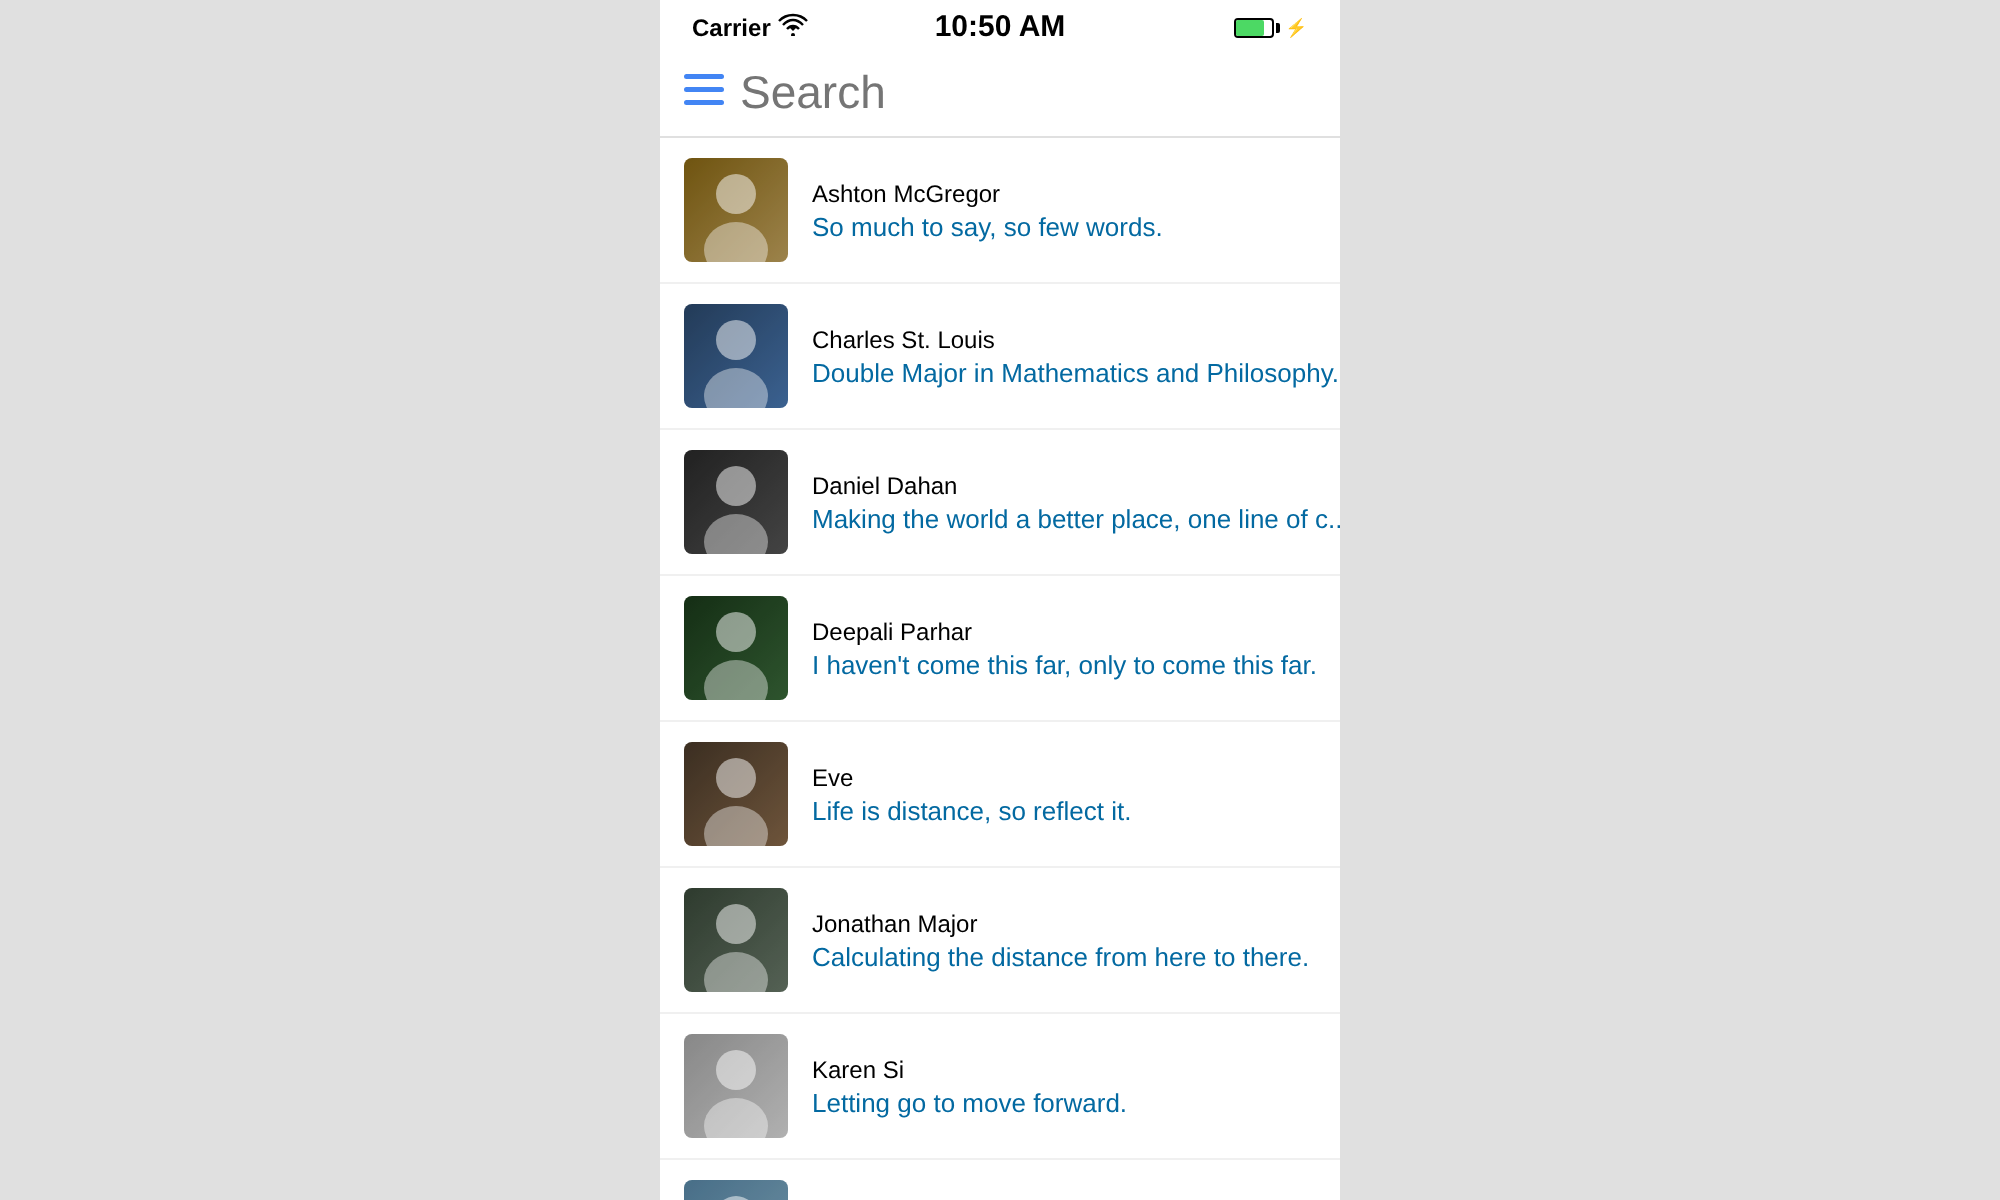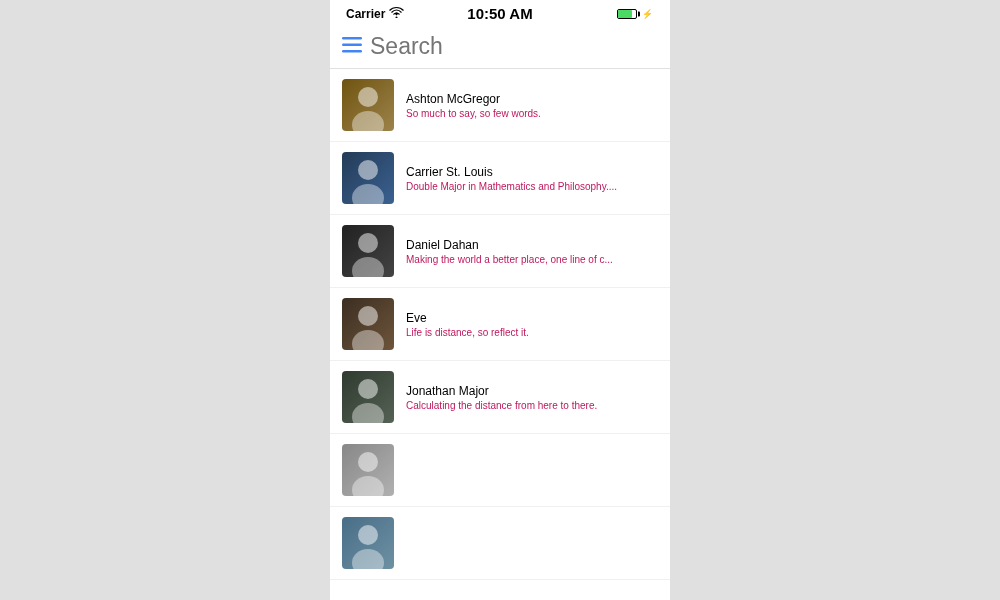--- a/index.html
+++ b/index.html
@@ -149,22 +149,22 @@
       flex-direction: column;
       justify-content: center;
     }
     .contact-name {
       font-size: 12px;
       font-weight: 500;
       color: #000;
       margin-bottom: 2px;
     }
     .contact-bio {
-      font-size: 10px;
-      color: #be185d;
+      font-size: 13px;
+      color: #0369a1;
       white-space: nowrap;
       overflow: hidden;
       text-overflow: ellipsis;
     }
   </style>
 </head>
 <body>
 
 <div class="phone-frame">
 
@@ -216,36 +216,47 @@
           <div class="contact-bio">So much to say, so few words.</div>
         </div>
       </div>
       <div class="contact-item">
         <div class="avatar avatar-charles"><svg width="52" height="52" viewBox="0 0 52 52" xmlns="http://www.w3.org/2000/svg">
     <rect width="52" height="52" fill="rgba(0,0,0,0.2)"></rect>
     <circle cx="26" cy="18" r="10" fill="rgba(255,255,255,0.5)"></circle>
     <ellipse cx="26" cy="46" rx="16" ry="14" fill="rgba(255,255,255,0.4)"></ellipse>
   </svg></div>
         <div class="contact-info">
-          <div class="contact-name">Carrier St. Louis</div>
+          <div class="contact-name">Charles St. Louis</div>
           <div class="contact-bio">Double Major in Mathematics and Philosophy....</div>
         </div>
       </div>
       <div class="contact-item">
         <div class="avatar avatar-daniel"><svg width="52" height="52" viewBox="0 0 52 52" xmlns="http://www.w3.org/2000/svg">
     <rect width="52" height="52" fill="rgba(0,0,0,0.2)"></rect>
     <circle cx="26" cy="18" r="10" fill="rgba(255,255,255,0.5)"></circle>
     <ellipse cx="26" cy="46" rx="16" ry="14" fill="rgba(255,255,255,0.4)"></ellipse>
   </svg></div>
         <div class="contact-info">
           <div class="contact-name">Daniel Dahan</div>
           <div class="contact-bio">Making the world a better place, one line of c...</div>
         </div>
       </div>
       <div class="contact-item">
+        <div class="avatar avatar-deepali"><svg width="52" height="52" viewBox="0 0 52 52" xmlns="http://www.w3.org/2000/svg">
+    <rect width="52" height="52" fill="rgba(0,0,0,0.2)"></rect>
+    <circle cx="26" cy="18" r="10" fill="rgba(255,255,255,0.5)"></circle>
+    <ellipse cx="26" cy="46" rx="16" ry="14" fill="rgba(255,255,255,0.4)"></ellipse>
+  </svg></div>
+        <div class="contact-info">
+          <div class="contact-name">Deepali Parhar</div>
+          <div class="contact-bio">I haven't come this far, only to come this far.</div>
+        </div>
+      </div>
+      <div class="contact-item">
         <div class="avatar avatar-eve"><svg width="52" height="52" viewBox="0 0 52 52" xmlns="http://www.w3.org/2000/svg">
     <rect width="52" height="52" fill="rgba(0,0,0,0.2)"></rect>
     <circle cx="26" cy="18" r="10" fill="rgba(255,255,255,0.5)"></circle>
     <ellipse cx="26" cy="46" rx="16" ry="14" fill="rgba(255,255,255,0.4)"></ellipse>
   </svg></div>
         <div class="contact-info">
           <div class="contact-name">Eve</div>
           <div class="contact-bio">Life is distance, so reflect it.</div>
         </div>
       </div>
@@ -259,20 +270,24 @@
           <div class="contact-name">Jonathan Major</div>
           <div class="contact-bio">Calculating the distance from here to there.</div>
         </div>
       </div>
       <div class="contact-item">
         <div class="avatar avatar-karen"><svg width="52" height="52" viewBox="0 0 52 52" xmlns="http://www.w3.org/2000/svg">
     <rect width="52" height="52" fill="rgba(0,0,0,0.2)"></rect>
     <circle cx="26" cy="18" r="10" fill="rgba(255,255,255,0.5)"></circle>
     <ellipse cx="26" cy="46" rx="16" ry="14" fill="rgba(255,255,255,0.4)"></ellipse>
   </svg></div>
+        <div class="contact-info">
+          <div class="contact-name">Karen Si</div>
+          <div class="contact-bio">Letting go to move forward.</div>
+        </div>
       </div>
       <div class="contact-item">
         <div class="avatar avatar-kelly"><svg width="52" height="52" viewBox="0 0 52 52" xmlns="http://www.w3.org/2000/svg">
     <rect width="52" height="52" fill="rgba(0,0,0,0.2)"></rect>
     <circle cx="26" cy="18" r="10" fill="rgba(255,255,255,0.5)"></circle>
     <ellipse cx="26" cy="46" rx="16" ry="14" fill="rgba(255,255,255,0.4)"></ellipse>
   </svg></div>
       </div>
     </div>
 </div>

